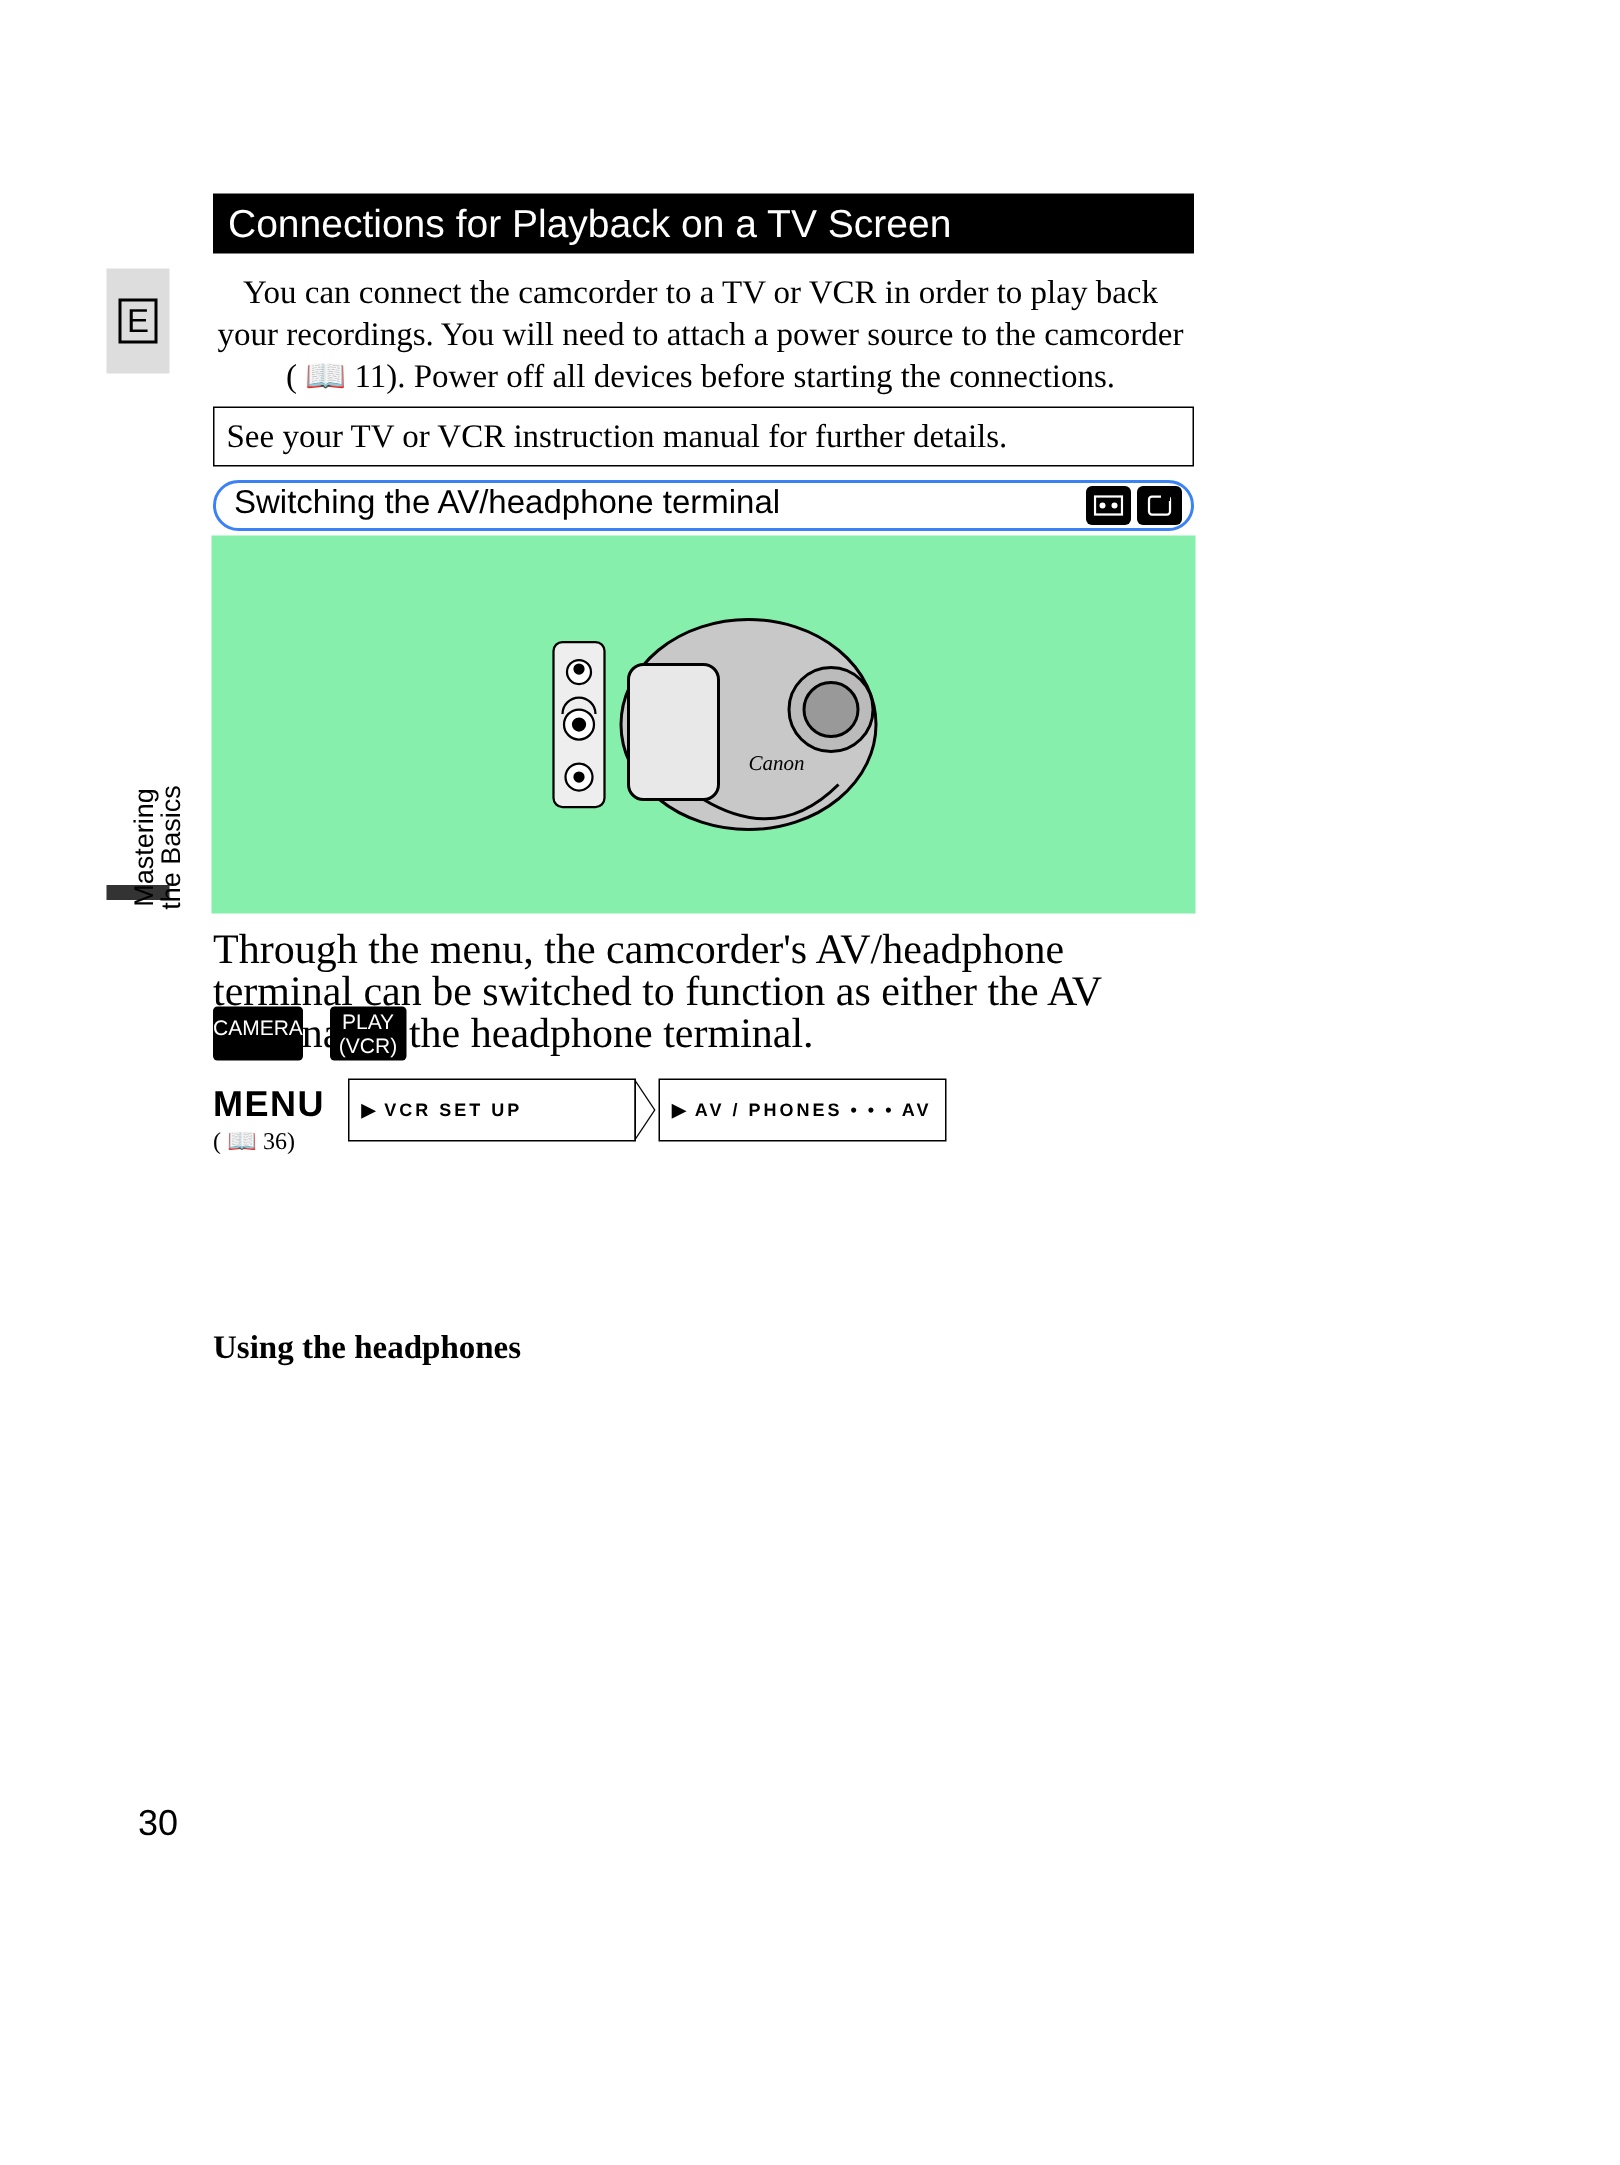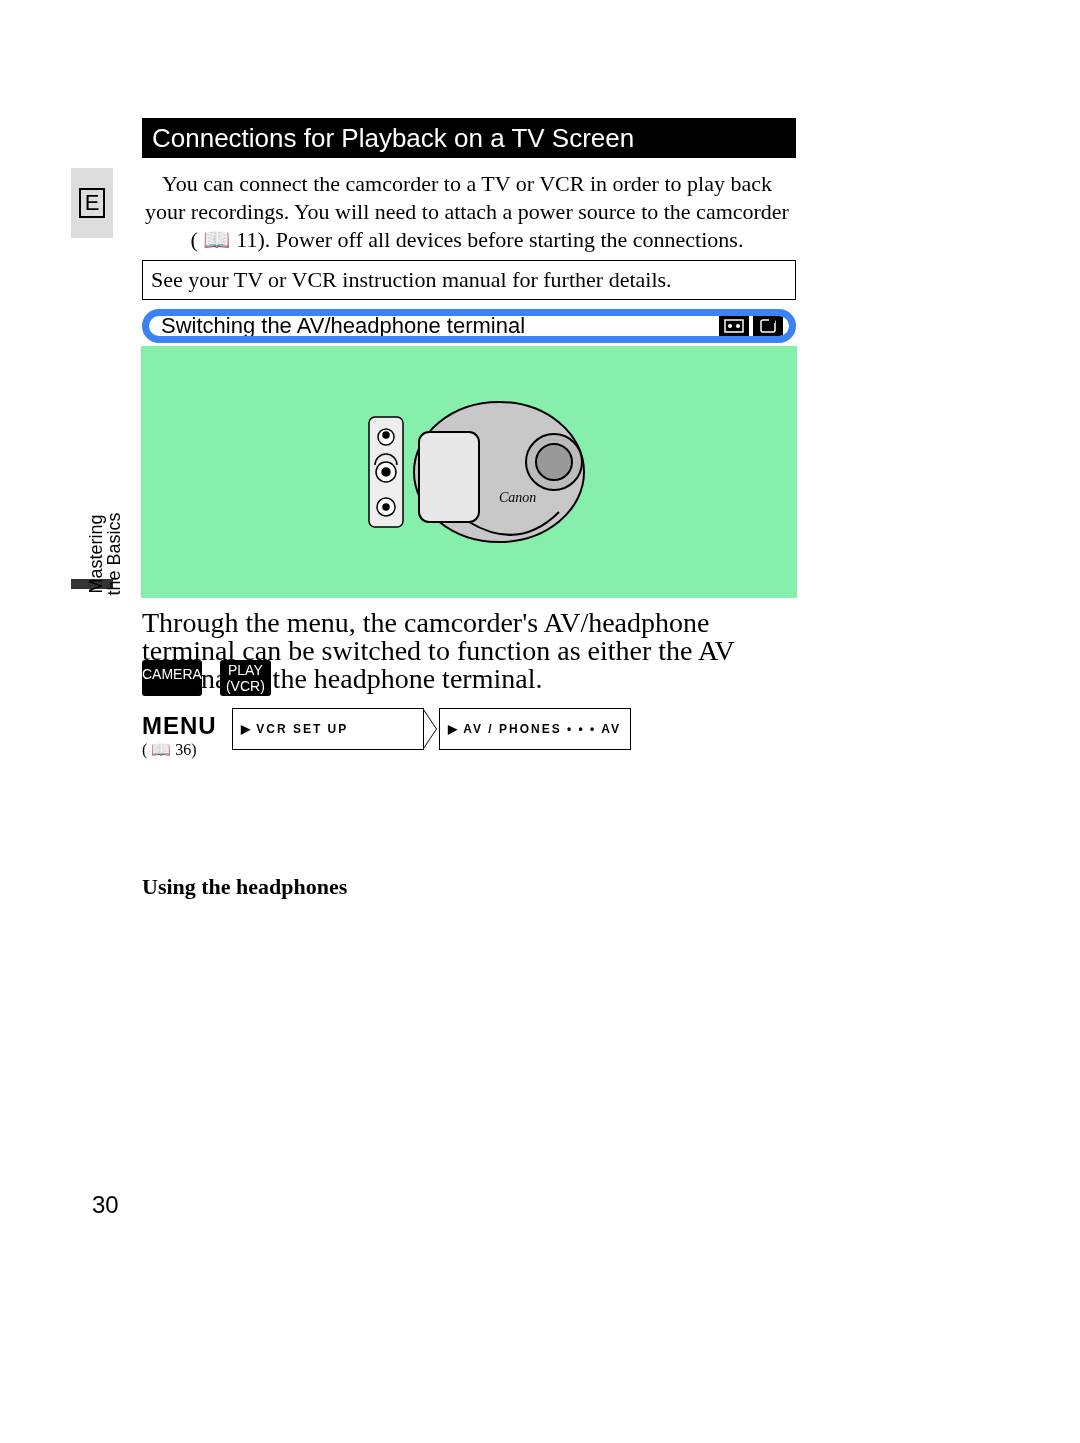--- a/index.html
+++ b/index.html
@@ -2,21 +2,21 @@
 <html><head>
 <meta charset="utf-8">
 <style>
   * { margin:0; padding:0; box-sizing:border-box; }
   body {
     width:1080px; height:1443px;
     background:#fff;
     font-family:"Times New Roman", Times, serif;
     color:#000; position:relative;
   }
-  .page { position:absolute; left:0; top:5px; width:1080px; height:1078px; }
+  .page { position:absolute; left:0; top:16px; width:1080px; height:1078px; }
 
   
   .title-bar {
     position:absolute; left:142px; top:113px;
     width:654px; height:40px;
     background:#000; color:#fff;
     font-family:Arial, Helvetica, sans-serif;
     font-size:26px; line-height:40px;
     padding-left:10px;
   }
@@ -45,22 +45,22 @@
   .note-box {
     position:absolute; left:142px; top:255px;
     width:654px; border:1px solid #000;
     padding:6px 8px; font-size:22px;
   }
 
   
   .sub-pill {
     position:absolute; left:142px; top:304px;
     width:654px; height:34px;
-    border:7px solid #3b82f6; border-radius:17px;
-    display:flex; align-items:center;
+    border:2px solid #3b82f6; border-radius:17px;
+    display:flex; 
     overflow:hidden;
   }
   .sub-pill .label {
     font-family:Arial, Helvetica, sans-serif;
     font-size:22px; padding-left:12px; flex:1;
   }
   .sub-pill .icon-holder {
     display:flex; align-items:center; gap:4px;
     padding-right:6px;
   }

